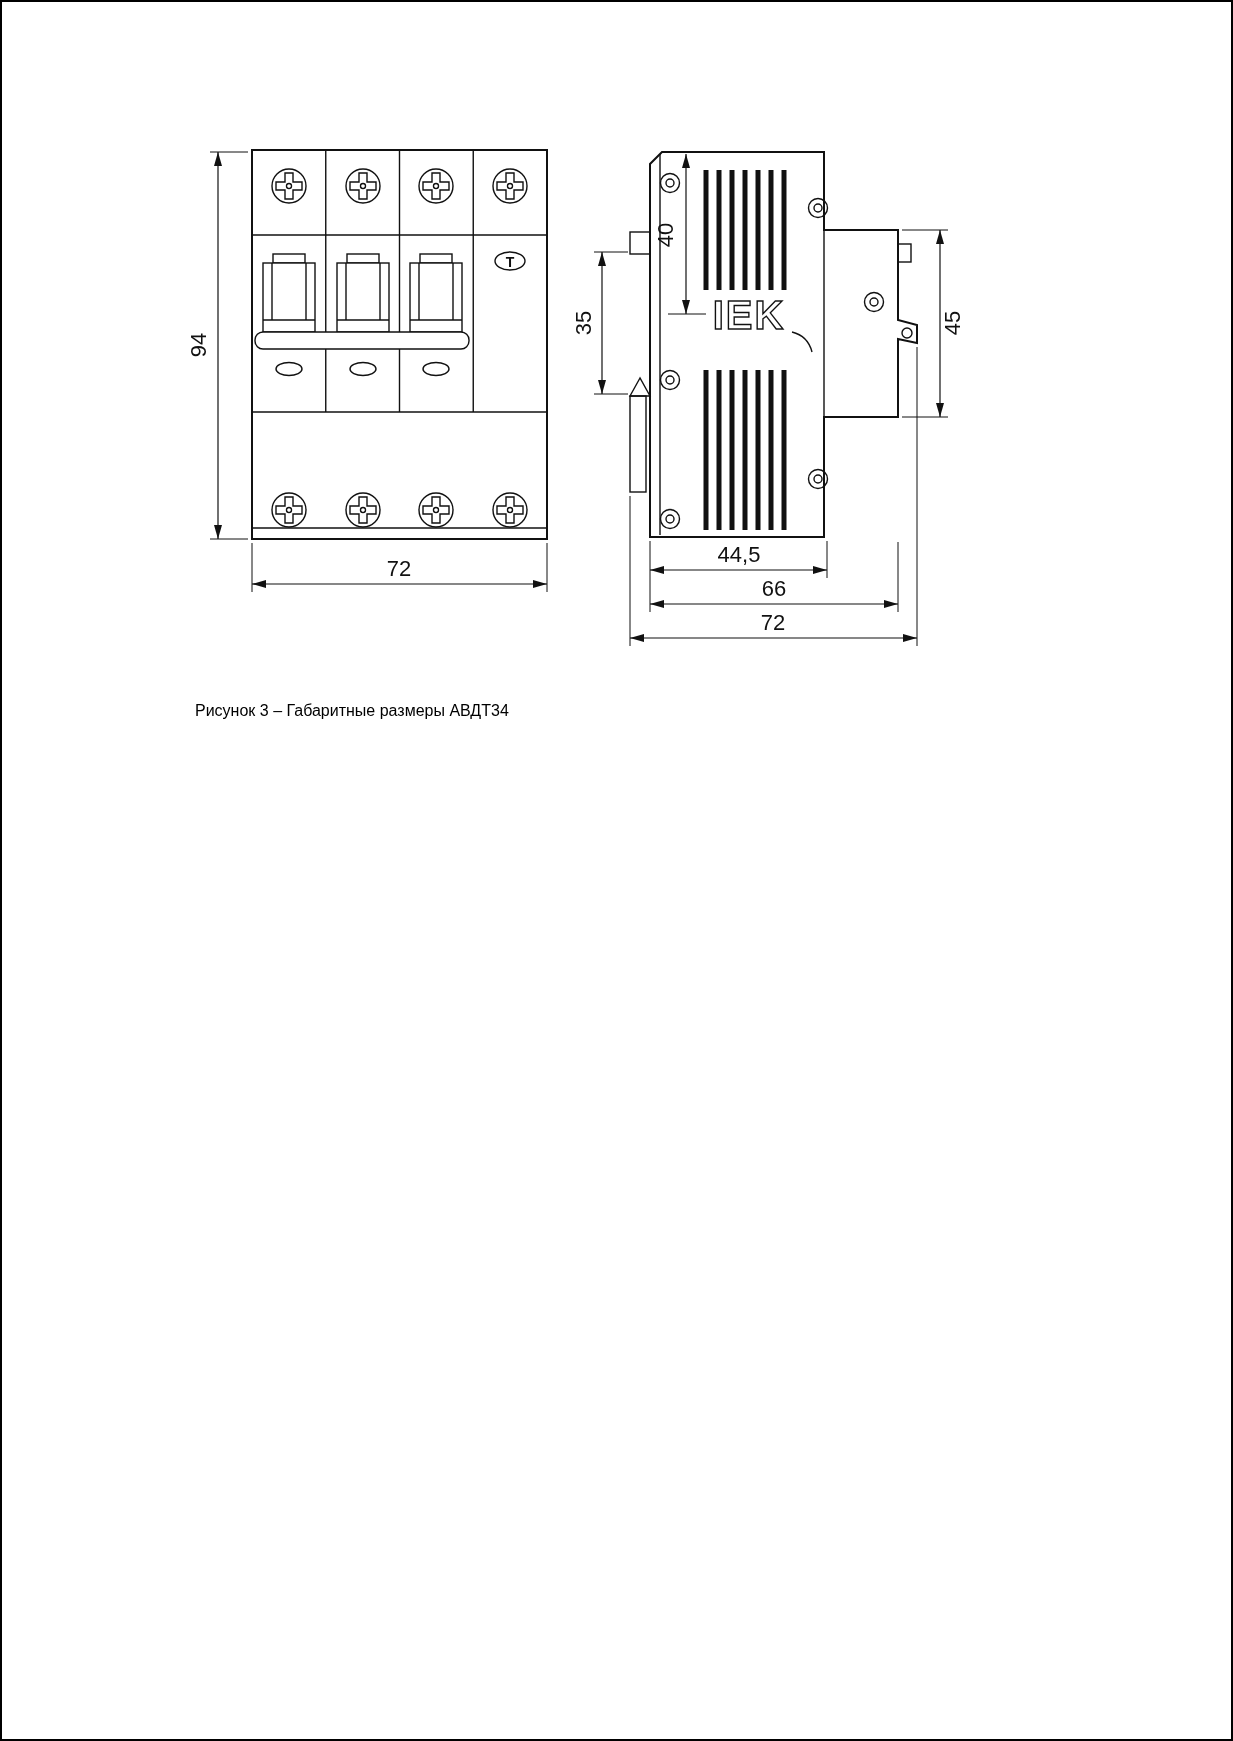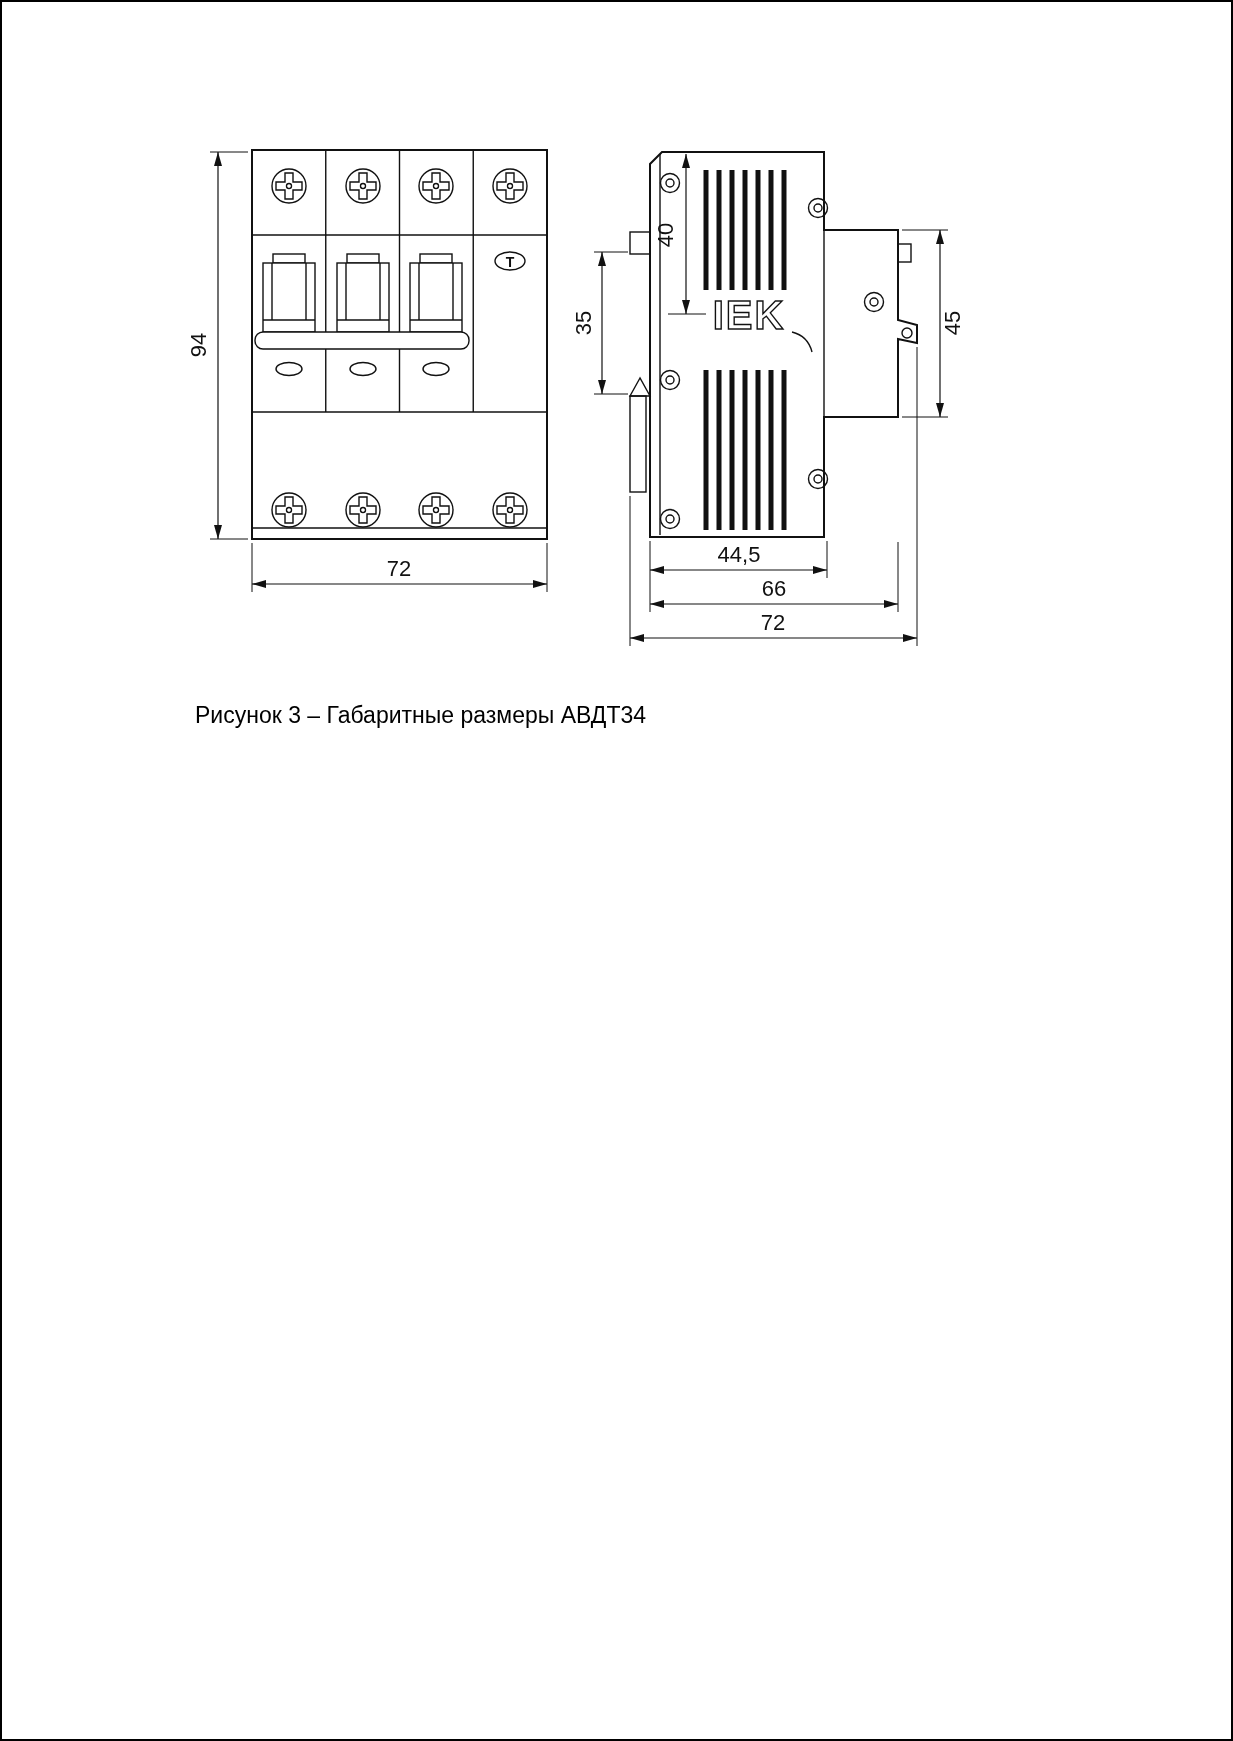--- a/index.html
+++ b/index.html
@@ -18,21 +18,21 @@
   .thin{fill:none;stroke:#111;stroke-width:1.4;}
   .thin-f{fill:#fff;stroke:#111;stroke-width:1.4;}
   .vent{stroke:#111;stroke-width:5;}
   .dim{stroke:#111;stroke-width:1.2;fill:none;}
   .ext{stroke:#111;stroke-width:1;}
   .dim-label{font:22px "Liberation Sans","DejaVu Sans",sans-serif;fill:#111;}
   .logo-text{font:bold 40px "Liberation Sans","DejaVu Sans",sans-serif;fill:#fff;stroke:#111;stroke-width:1.4;letter-spacing:2px;}
   .tbtn-label{font:bold 14px "Liberation Sans","DejaVu Sans",sans-serif;fill:#111;}
   .caption{
     position:absolute;left:193px;top:700px;
-    font-size:23px;color:#000;white-space:nowrap;
+    font-size:16px;color:#000;white-space:nowrap;
   }
 </style>
 </head>
 <body>
 
 <div class="page">
 
 <svg width="1233" height="900" viewBox="0 0 1233 900">
   <defs>
     <marker id="arrow" markerUnits="userSpaceOnUse" markerWidth="16" markerHeight="10" refX="14" refY="4" orient="auto-start-reverse">

